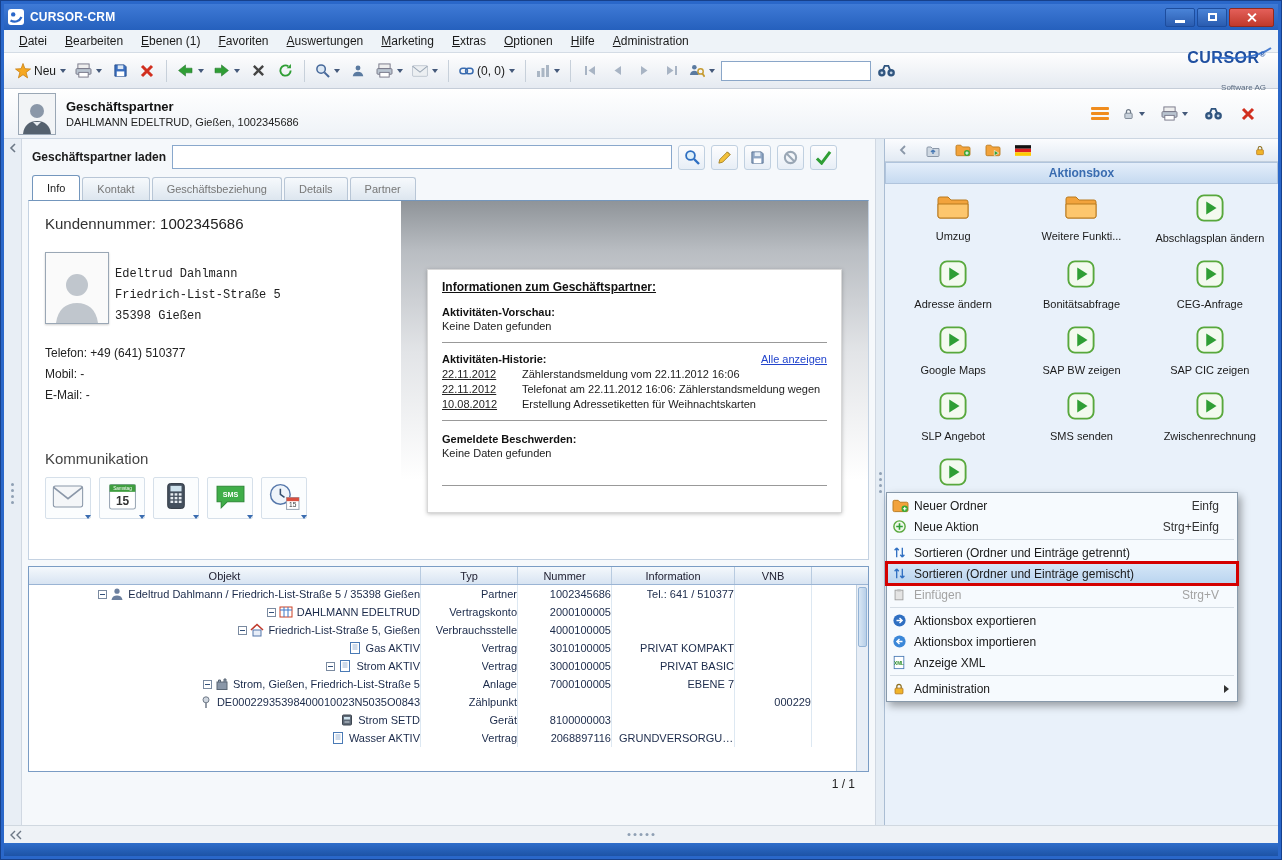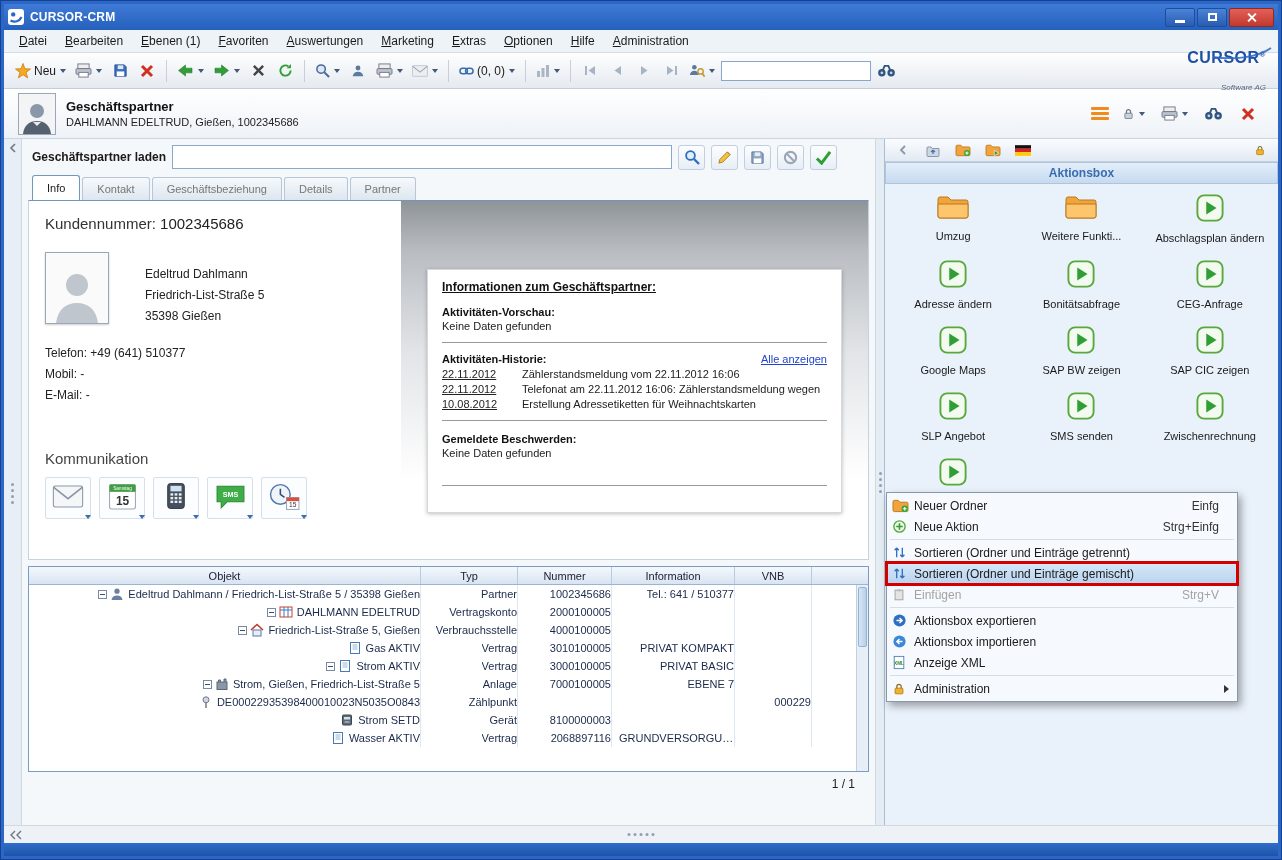--- a/index.html
+++ b/index.html
@@ -35,21 +35,21 @@
   .tbtn { min-width:24px; height:26px; display:flex; align-items:center; justify-content:center; gap:3px;
           border-radius:3px; padding:0 3px; cursor:pointer; }
   .tbtn svg { display:block; }
   .tlabel { font-size:12px; color:#1a1a1a; }
   .dd { width:0; height:0; border-left:3px solid transparent; border-right:3px solid transparent; border-top:4px solid #44597a; margin-left:1px; }
   .tsep { width:1px; height:22px; background:#c7d0da; margin:0 4px; flex:none; }
   .tb-input { width:150px; height:20px; border:1px solid #8aa6c8; background:#fff; font-size:12px; padding:0 4px; }
   .brand { margin-left:auto; display:flex; flex-direction:column; align-items:flex-end; line-height:1; padding-right:4px; position:relative; }
   .brand-name { font-size:16px; font-weight:bold; color:#1f4fa0; letter-spacing:.5px;margin-left:24px; }
   .brand-sup { font-size:8px; color:#1f4fa0; vertical-align:super; }
-  .brand-sub { font-size:8px; color:#5a6b80; margin-top:18px;font-style:italic; }
+  .brand-sub { font-size:8px; color:#5a6b80; margin-top:18px; }
   .brand-swoosh { position:absolute; right:-2px; top:-3px; }
 
   
   .record-header { height:50px; background:linear-gradient(#ffffff,#eef2f7); border-bottom:1px solid #ccd6e2;
                    display:flex; align-items:center; gap:10px; padding:0 10px 0 14px; }
   .avatar-frame { width:38px; height:42px; border:1px solid #9aa7b5; background:#f2f4f6; display:flex; align-items:flex-end; justify-content:center; overflow:hidden; }
   .rh-text { display:flex; flex-direction:column; gap:2px; }
   .rh-title { font-size:13px; font-weight:bold; color:#111; }
   .rh-sub { font-size:11px; color:#222; }
   .rh-icons { margin-left:auto; display:flex; align-items:center; gap:10px; padding-right:8px; }
@@ -74,21 +74,21 @@
   .tabs-row { height:25px; display:flex; align-items:flex-end; padding-left:8px; }
   .tab { height:23px; padding:0 14px; font-size:11px; display:flex; align-items:center; cursor:pointer;
          border:1px solid #b8c6d6; border-bottom:none; border-radius:3px 3px 0 0; margin-right:2px;
          background:linear-gradient(#f6f9fc,#dde6ef); color:#777; }
   .tab.active { height:25px; background:#fff; color:#1a1a1a; border-color:#7396bd; position:relative; z-index:2; }
 
   .tab-body { height:360px; background:#fff; border:1px solid #c4d2e2; border-top:1px solid #7396bd; margin:0 4px; display:flex; min-height:0; }
   .left-info { width:372px; flex:none; padding:14px 10px 8px 16px; }
   .kdnr-line { font-size:15px; color:#333; }
   .kdnr-line b { font-weight:normal; color:#222; }
-  .photo-row { display:flex; margin-top:20px; gap:36px; }
+  .photo-row { display:flex; margin-top:20px; gap:6px;font-family:Liberation Mono, monospace; }
   .photo-frame { width:64px; height:72px; border:1px solid #9aa7b5; background:#fafafa; box-shadow:0 1px 2px rgba(0,0,0,.2); display:flex; align-items:flex-end; justify-content:center; overflow:hidden; }
   .addr { font-size:12px; color:#222; line-height:21px; padding-top:12px; }
   .phones { font-size:12px; color:#222; line-height:21px; margin-top:16px; }
   .komm-label { font-size:15px; color:#444; margin-top:44px; }
   .komm-icons { display:flex; gap:8px; margin-top:10px; }
   .komm-tile { width:46px; height:42px; background:#fbfdfe; border:1px solid #d6e0ea; border-radius:2px; position:relative;
                display:flex; align-items:center; justify-content:center; cursor:pointer; }
   .komm-tile .dd { position:absolute; right:-1px; bottom:-1px; border-top-color:#3a6cb0; }
 
   .gradient-zone { flex:1; background:linear-gradient(180deg,#8f9499 0%,#b9bdc2 14%,#e2e4e7 42%,#ffffff 78%); padding:68px 26px 0 26px; min-width:0; }

